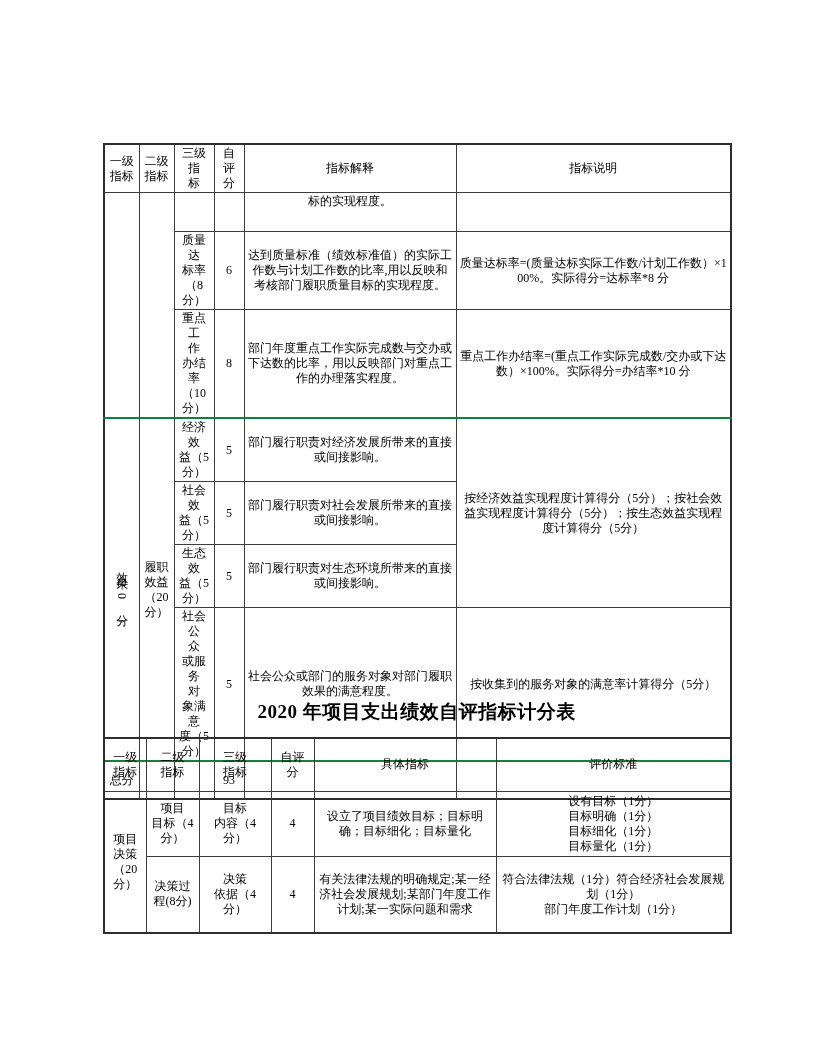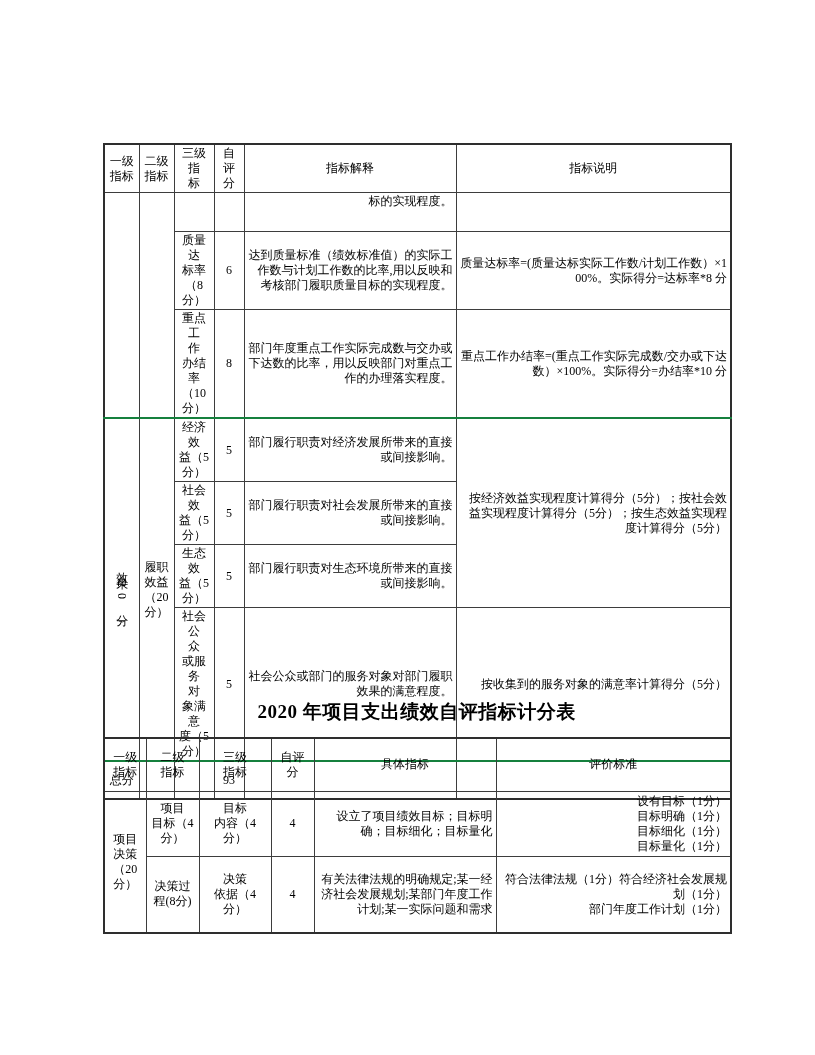--- a/index.html
+++ b/index.html
@@ -25,21 +25,21 @@
     padding:1px 3px;
     vertical-align:middle;
     white-space:pre-line;
     overflow:hidden;
     word-break:break-all;
   }
   .t1{left:103px;top:143px;width:627px;border:2px solid #2e2e2e;}
   .t2{left:103px;top:737px;width:627px;border:2px solid #2e2e2e;}
   th{text-align:center;}
   .center{text-align:center;}
-  .explain{text-align:right;}
+  .explain{text-align:center;}
   .top{vertical-align:top;}
   tr.section > td{border-top:2px solid #15803d;}
   .vertical{
     writing-mode:vertical-rl;
     text-orientation:mixed;
     text-align:center;
     letter-spacing:6px;
     padding:4px 0;
   }
   .doc-title{

